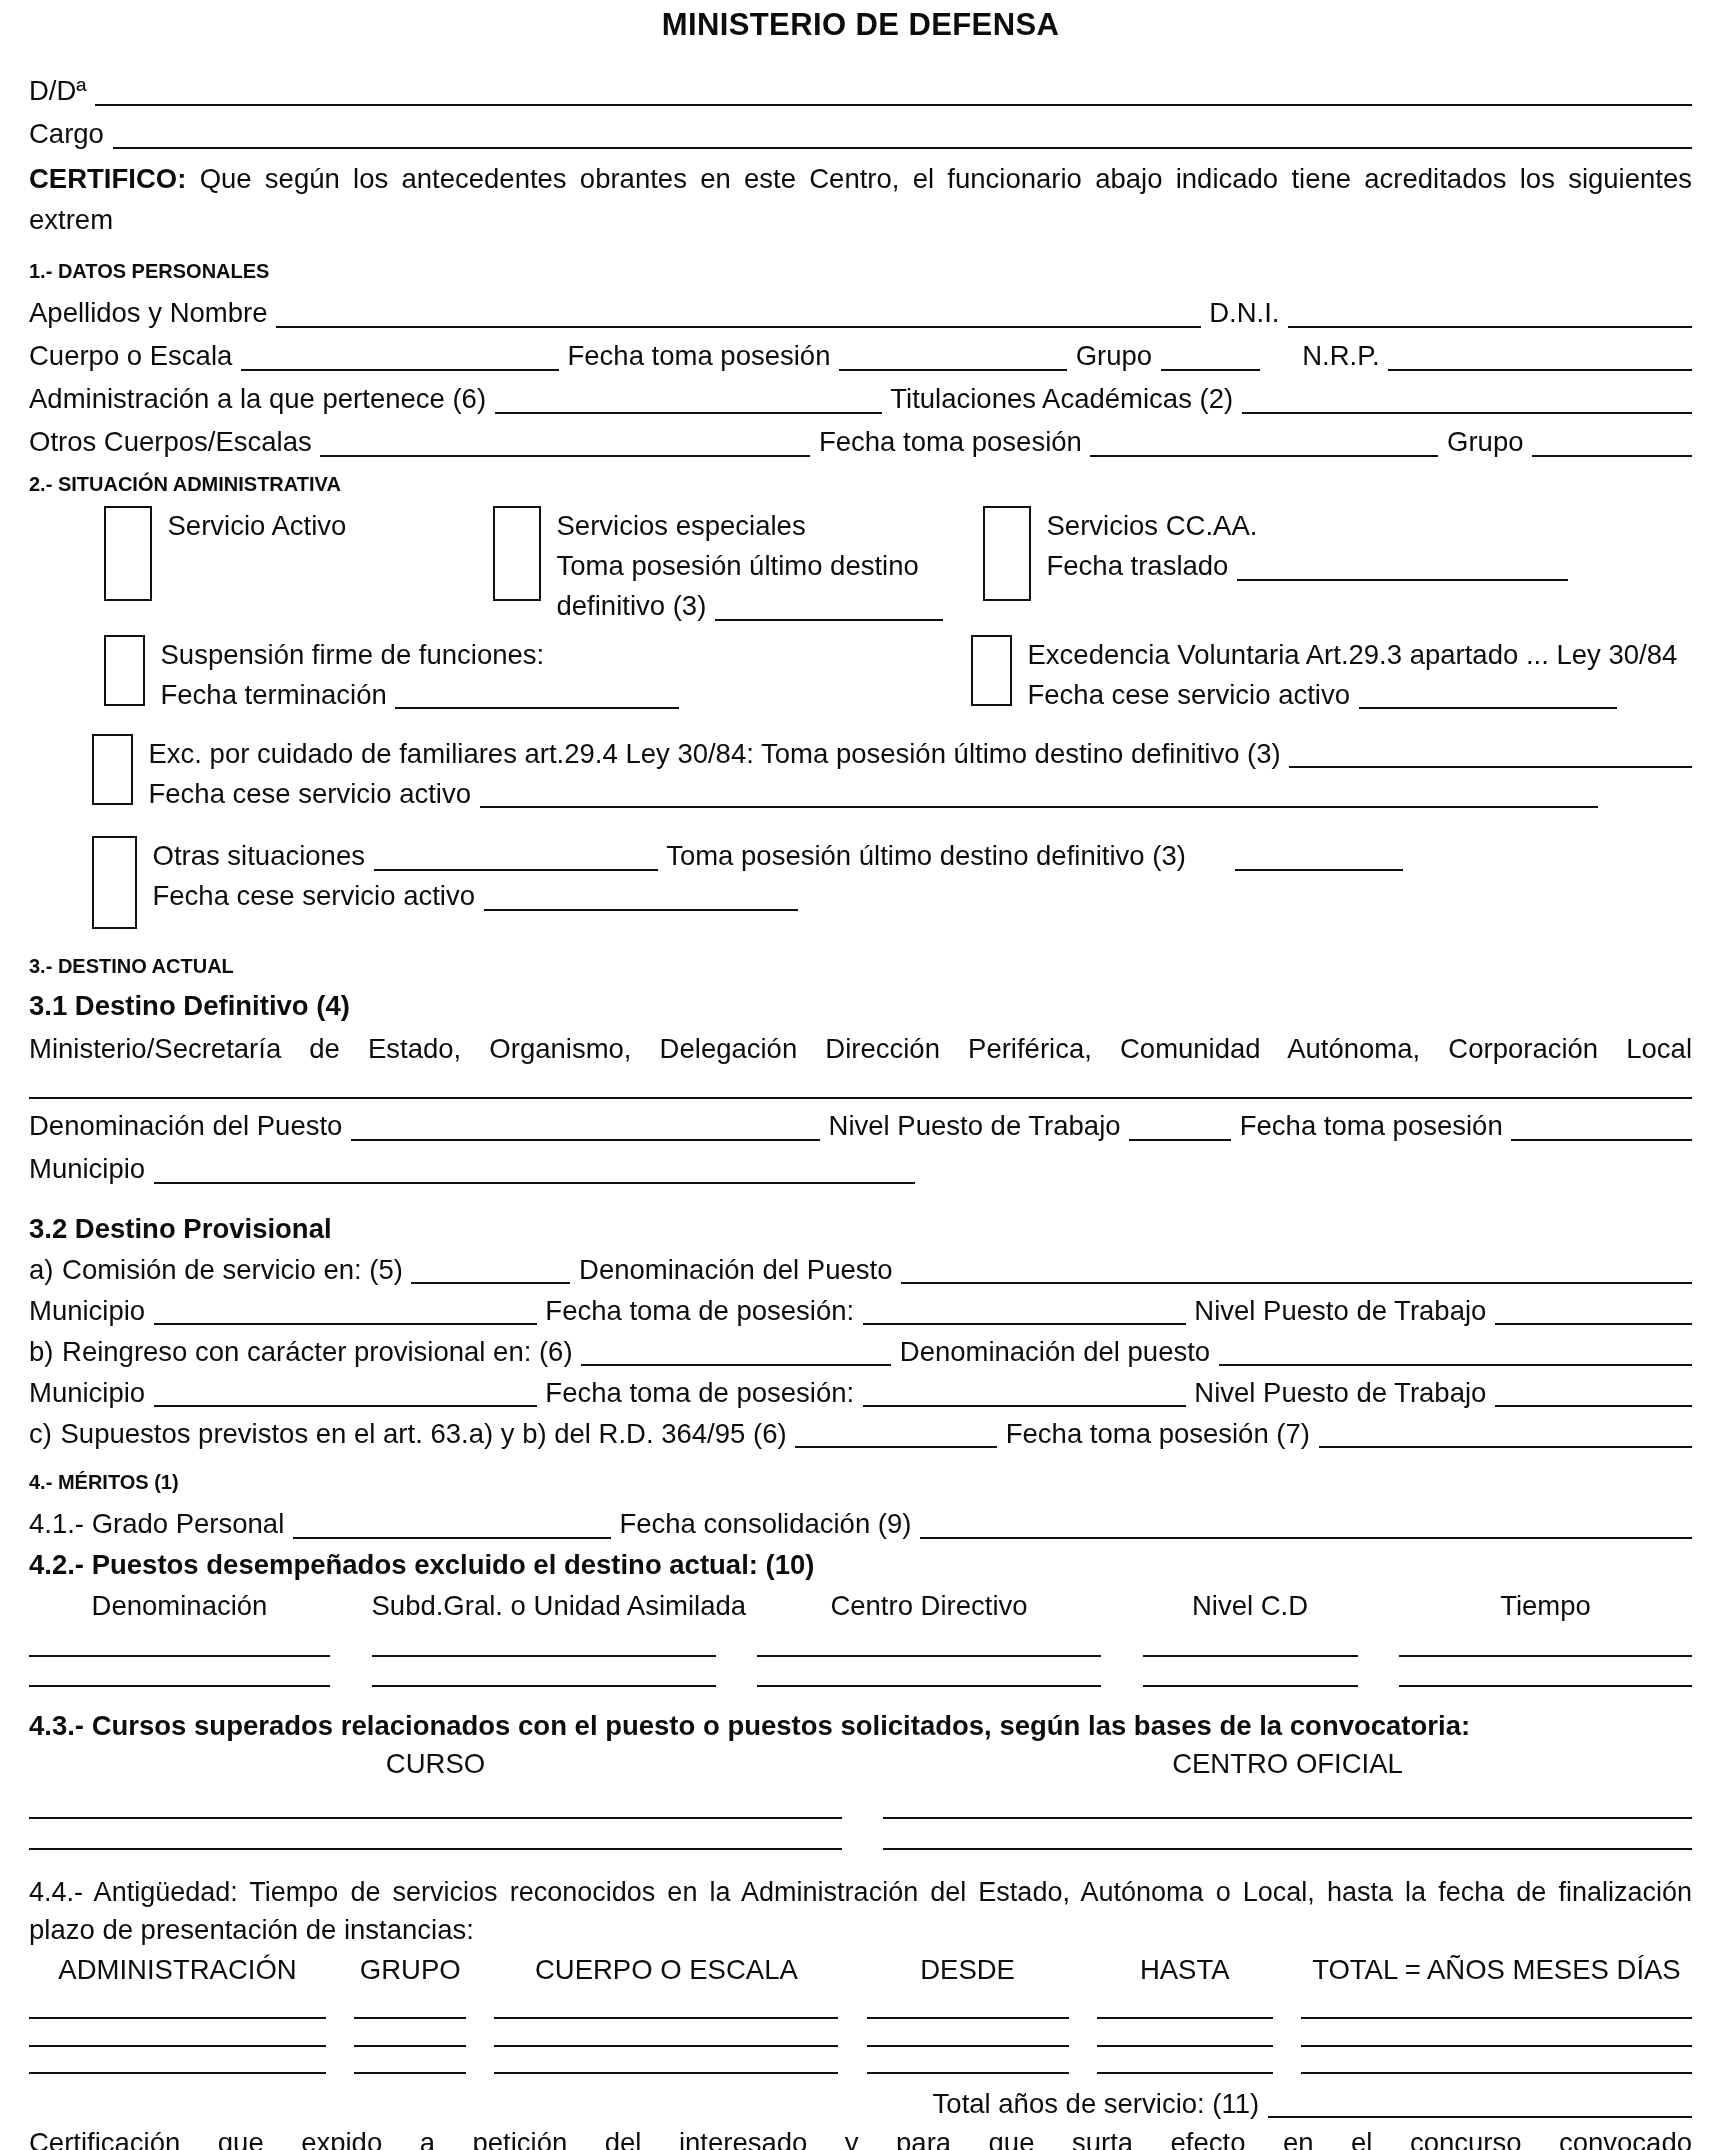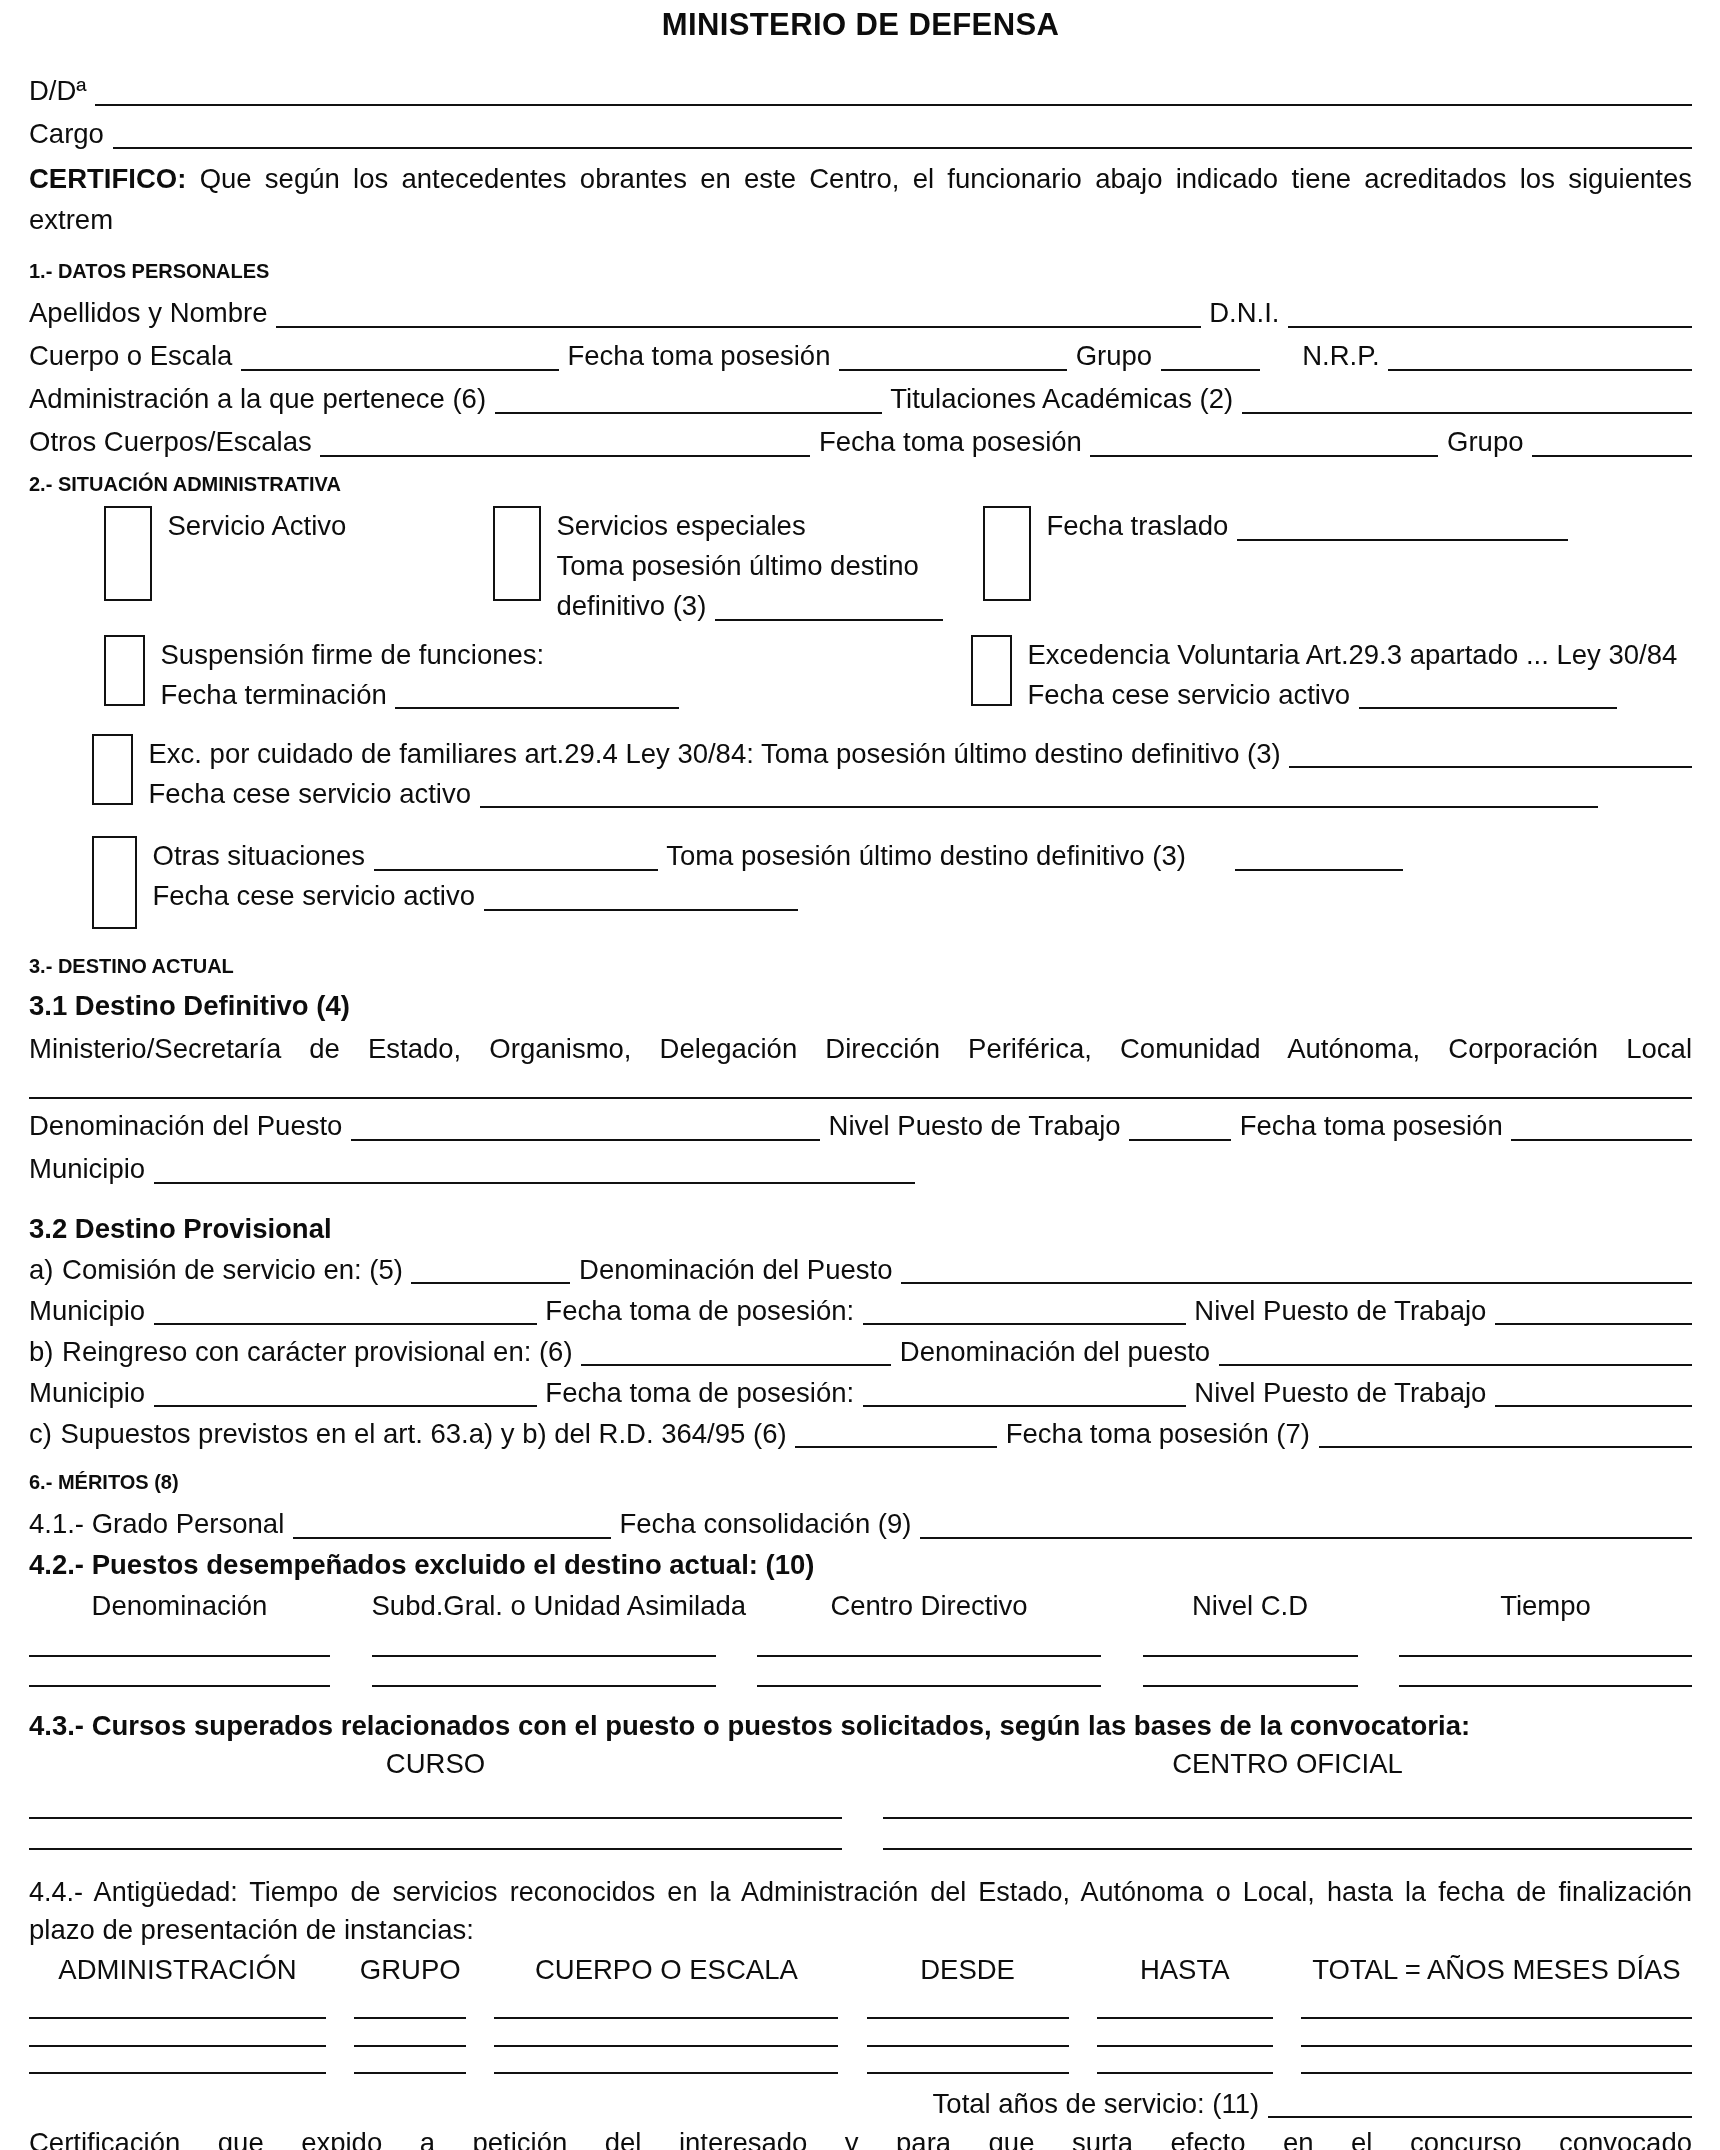--- a/index.html
+++ b/index.html
@@ -120,20 +120,23 @@
         <div class="oline">
           <span class="t">definitivo (3)</span>
           <span class="fb" style="width:228px"></span>
         </div>
       </div>
     </div>
     <div class="opt grow">
       <span class="cb cb1"></span>
       <div class="olines">
         <div class="oline">
+            <span class="t">Servicios CC.AA.</span>
+          </div>
+        <div class="oline">
           <span class="t">Fecha traslado</span>
           <span class="fb" style="width:331px"></span>
         </div>
       </div>
     </div>
   </div>
 
   <div class="optrow" style="margin-left:55px; margin-top:8.6px">
     <div class="opt" style="flex:0 0 867px">
       <span class="cb cb2"></span>
@@ -246,21 +249,21 @@
     <span class="fb grow"></span>
   </div>
   <div class="frow" style="line-height:41px">
     <span class="t">c)</span>
     <span class="t">Supuestos previstos en el art. 63.a) y b) del R.D. 364/95 (6)</span>
     <span class="fb" style="width:202px"></span>
     <span class="t">Fecha toma posesión (7)</span>
     <span class="fb grow"></span>
   </div>
 
-  <div class="sec-title" style="margin-top:8.6px">6.- MÉRITOS (8)</div>
+  <div class="sec-title" style="margin-top:8.6px">4.- MÉRITOS (1)</div>
   <div class="frow">
     <span class="t">4.1.- Grado Personal</span>
     <span class="fb" style="width:318px"></span>
     <span class="t">Fecha consolidación (9)</span>
     <span class="fb grow"></span>
   </div>
   <div class="sub-title">4.2.- Puestos desempeñados excluido el destino actual: (10)</div>
   <div class="hrow" style="margin-top:3.4px">
     <span class="hc" style="width:301px">Denominación</span>
     <span class="hc" style="width:344px">Subd.Gral. o Unidad Asimilada</span>

